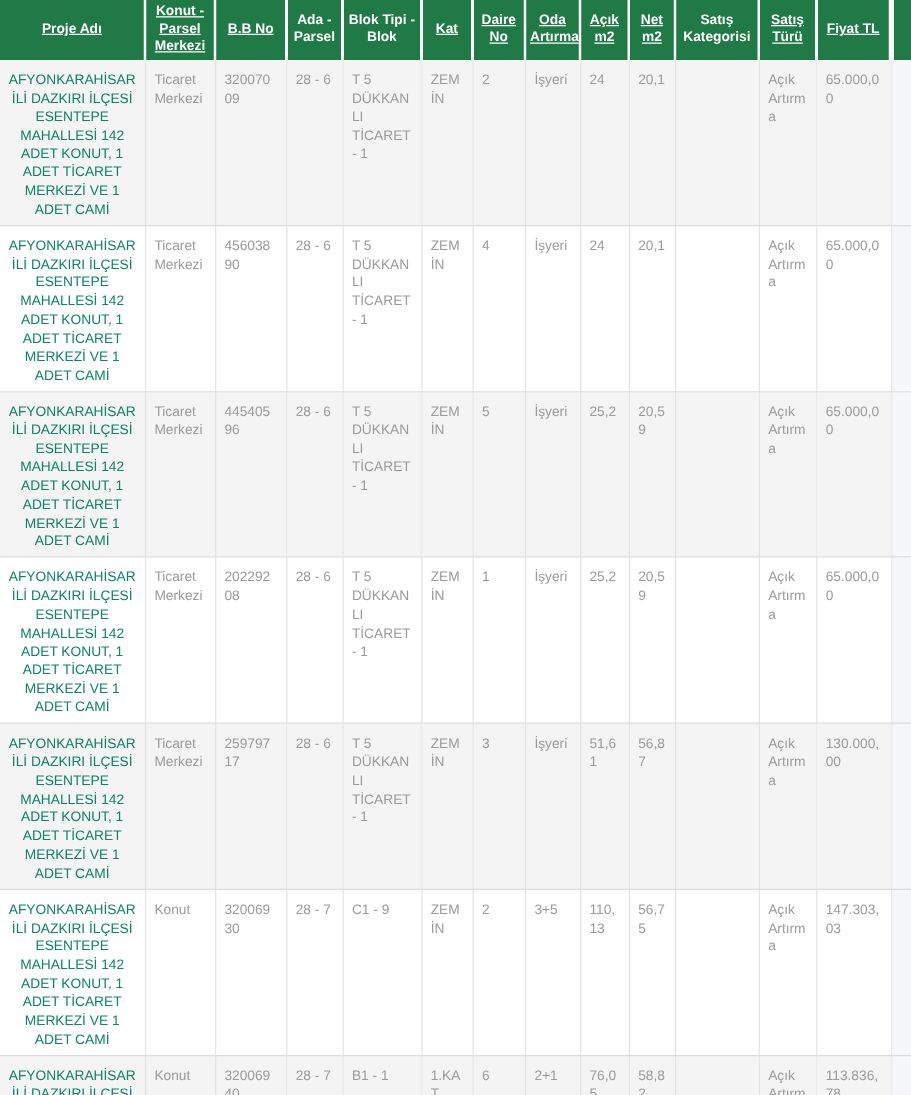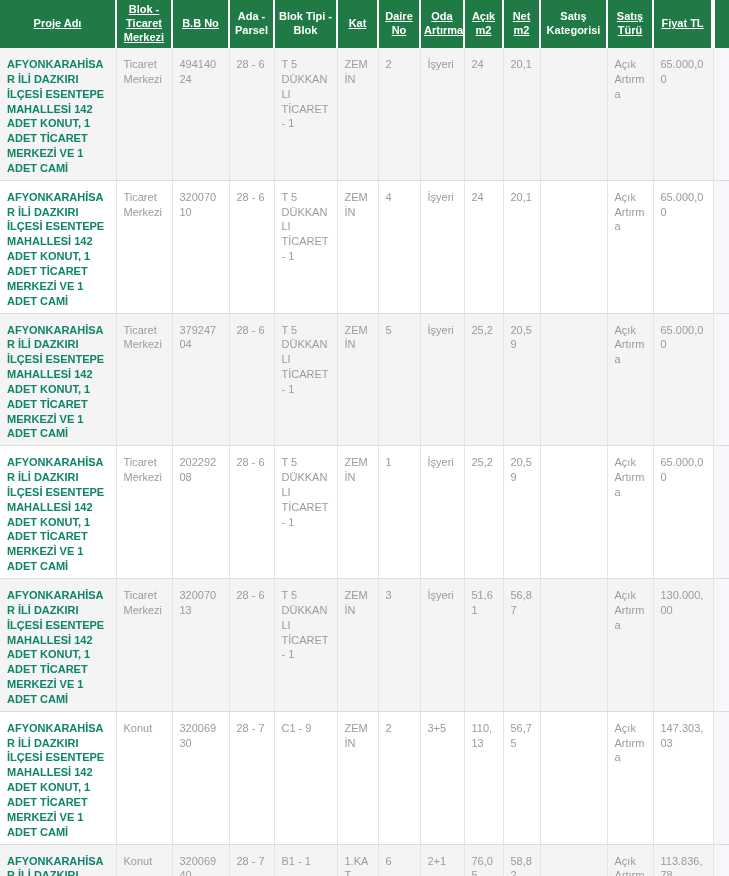--- a/index.html
+++ b/index.html
@@ -48,21 +48,22 @@
     vertical-align: top;
     padding: 9px 7px 4px 7px;
     border-right: 1px solid #e4e4e4;
     border-bottom: 1px solid #dcdcdc;
     line-height: 1.35;
     overflow: hidden;
     word-wrap: break-word;
   }
   tbody td.col-proje {
     color: #0e8468;
-    font-weight: bold;
+    font-weight: normal;
+    text-align: center;
   }
   tbody td.col-edge {
     border-right: none;
     background: #f6f7fa;
   }
 </style>
 </head>
 <body>
 
 <table>
@@ -78,74 +79,74 @@
       <col style="width:39px">
     <col style="width:37px">
       <col style="width:67px">
       <col style="width:46px">
     <col style="width:60px">
       <col style="width:16px">
   </colgroup>
   <thead>
     <tr>
       <th class="sortable"><span>Proje Adı</span></th>
-      <th class="sortable"><span>Blok - Ticaret Merkezi</span></th>
+      <th class="sortable"><span>Konut - Parsel Merkezi</span></th>
       <th class="sortable"><span>B.B No</span></th>
       <th><span>Ada - Parsel</span></th>
       <th><span>Blok Tipi - Blok</span></th>
       <th class="sortable"><span>Kat</span></th>
       <th class="sortable"><span>Daire No</span></th>
       <th class="sortable"><span>Oda Artırma</span></th>
       <th class="sortable"><span>Açık m2</span></th>
       <th class="sortable"><span>Net m2</span></th>
       <th><span>Satış Kategorisi</span></th>
       <th class="sortable"><span>Satış Türü</span></th>
       <th class="sortable"><span>Fiyat TL</span></th>
       <th class="col-edge"></th>
     </tr>
   </thead>
   <tbody>
   <tr>
     <td class="col-proje">AFYONKARAHİSAR İLİ DAZKIRI İLÇESİ ESENTEPE MAHALLESİ 142 ADET KONUT, 1 ADET TİCARET MERKEZİ VE 1 ADET CAMİ</td>
     <td>Ticaret Merkezi</td>
-    <td>49414024</td>
+    <td>32007009</td>
     <td>28 - 6</td>
     <td>T 5 DÜKKANLI TİCARET - 1</td>
     <td>ZEMİN</td>
     <td>2</td>
     <td>İşyeri</td>
     <td>24</td>
     <td>20,1</td>
     <td></td>
     <td>Açık Artırma</td>
     <td>65.000,00</td>
     <td class="col-edge"></td>
   </tr>
 
   <tr>
     <td class="col-proje">AFYONKARAHİSAR İLİ DAZKIRI İLÇESİ ESENTEPE MAHALLESİ 142 ADET KONUT, 1 ADET TİCARET MERKEZİ VE 1 ADET CAMİ</td>
     <td>Ticaret Merkezi</td>
-    <td>32007010</td>
+    <td>45603890</td>
     <td>28 - 6</td>
     <td>T 5 DÜKKANLI TİCARET - 1</td>
     <td>ZEMİN</td>
     <td>4</td>
     <td>İşyeri</td>
     <td>24</td>
     <td>20,1</td>
     <td></td>
     <td>Açık Artırma</td>
     <td>65.000,00</td>
     <td class="col-edge"></td>
   </tr>
 
   <tr>
     <td class="col-proje">AFYONKARAHİSAR İLİ DAZKIRI İLÇESİ ESENTEPE MAHALLESİ 142 ADET KONUT, 1 ADET TİCARET MERKEZİ VE 1 ADET CAMİ</td>
     <td>Ticaret Merkezi</td>
-    <td>37924704</td>
+    <td>44540596</td>
     <td>28 - 6</td>
     <td>T 5 DÜKKANLI TİCARET - 1</td>
     <td>ZEMİN</td>
     <td>5</td>
     <td>İşyeri</td>
     <td>25,2</td>
     <td>20,59</td>
     <td></td>
     <td>Açık Artırma</td>
     <td>65.000,00</td>
@@ -165,21 +166,21 @@
     <td>20,59</td>
     <td></td>
     <td>Açık Artırma</td>
     <td>65.000,00</td>
     <td class="col-edge"></td>
   </tr>
 
   <tr>
     <td class="col-proje">AFYONKARAHİSAR İLİ DAZKIRI İLÇESİ ESENTEPE MAHALLESİ 142 ADET KONUT, 1 ADET TİCARET MERKEZİ VE 1 ADET CAMİ</td>
     <td>Ticaret Merkezi</td>
-    <td>32007013</td>
+    <td>25979717</td>
     <td>28 - 6</td>
     <td>T 5 DÜKKANLI TİCARET - 1</td>
     <td>ZEMİN</td>
     <td>3</td>
     <td>İşyeri</td>
     <td>51,61</td>
     <td>56,87</td>
     <td></td>
     <td>Açık Artırma</td>
     <td>130.000,00</td>

